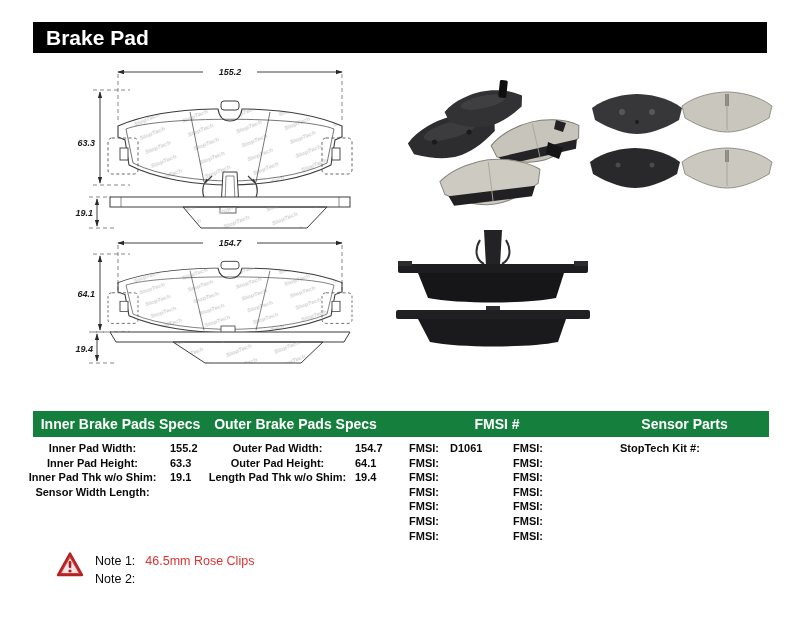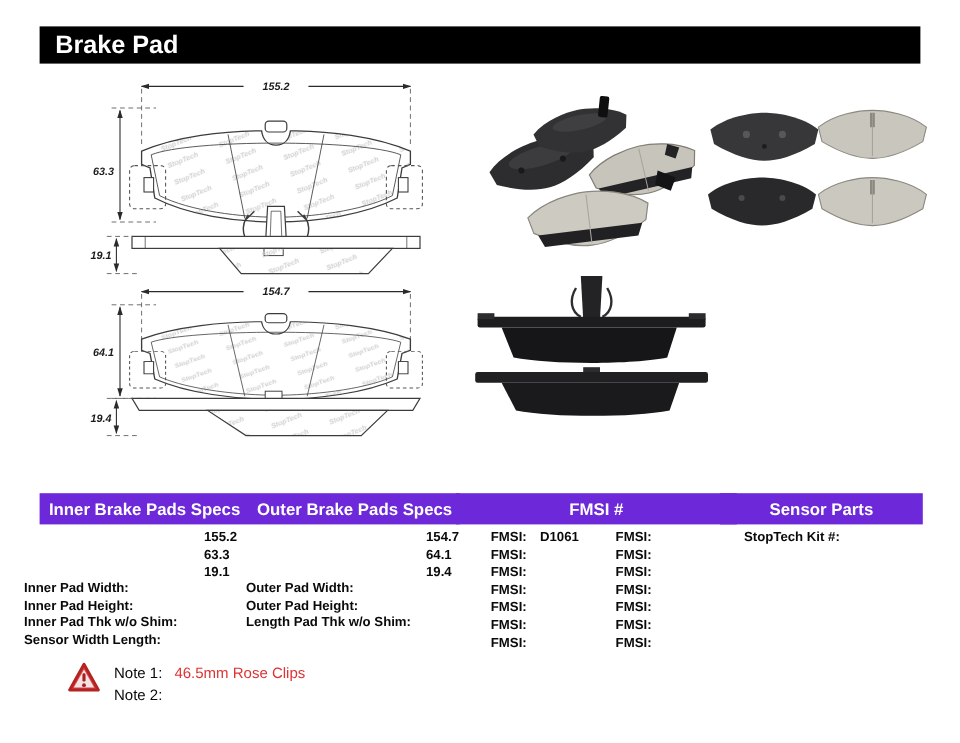--- a/index.html
+++ b/index.html
@@ -5,31 +5,31 @@
   * { margin:0; padding:0; box-sizing:border-box; }
   html,body { width:800px; height:619px; background:#fff; font-family:"Liberation Sans",sans-serif; position:relative; overflow:hidden; }
   .abs { position:absolute; }
 
   
   .header-bar { left:33px; top:22px; width:734px; height:31px; background:#000; color:#fff;
     display:flex; align-items:center; justify-content:space-between; padding:0 13px;
     font-size:21px; font-weight:bold; }
 
   
-  .tbar { top:411px; height:26px; background:#6d28d9; color:#fff; font-size:14px; font-weight:bold;
+  .tbar { top:411px; height:26px; background:#15803d; color:#fff; font-size:14px; font-weight:bold;
     display:flex; align-items:center; }
   .tbar .cell { flex:1; text-align:center; }
   .tbar-pads { left:33px; width:350px; }
   .tbar-fmsi { left:380px; width:234px; }
   .tbar-related { left:600px; width:169px; }
 
   
   .speccol { top:441px; font-size:11px; font-weight:bold; color:#0a0a0a; }
   .sprow { display:flex; height:14.6px; line-height:14.6px; white-space:pre; }
-  .sprow .lab { flex:1; text-align:left;margin-top:42px; }
+  .sprow .lab { flex:1; text-align:center; }
   .sprow .val { width:45px; text-align:left; padding-left:5px; }
   .col-inner { left:20px;  width:190px; }
   .col-outer { left:205px; width:190px; }
   .fmrow { display:flex; height:14.6px; line-height:14.6px;margin-left:16px; }
   .fmrow .lab { width:33px; }
   .fmrow .val { padding-left:8px; }
   .col-fmsi-a { left:393px; width:100px; }
   .col-fmsi-b { left:497px; width:95px; }
   .col-related { left:604px; width:165px; }
   .col-related .lab { width:auto; }

